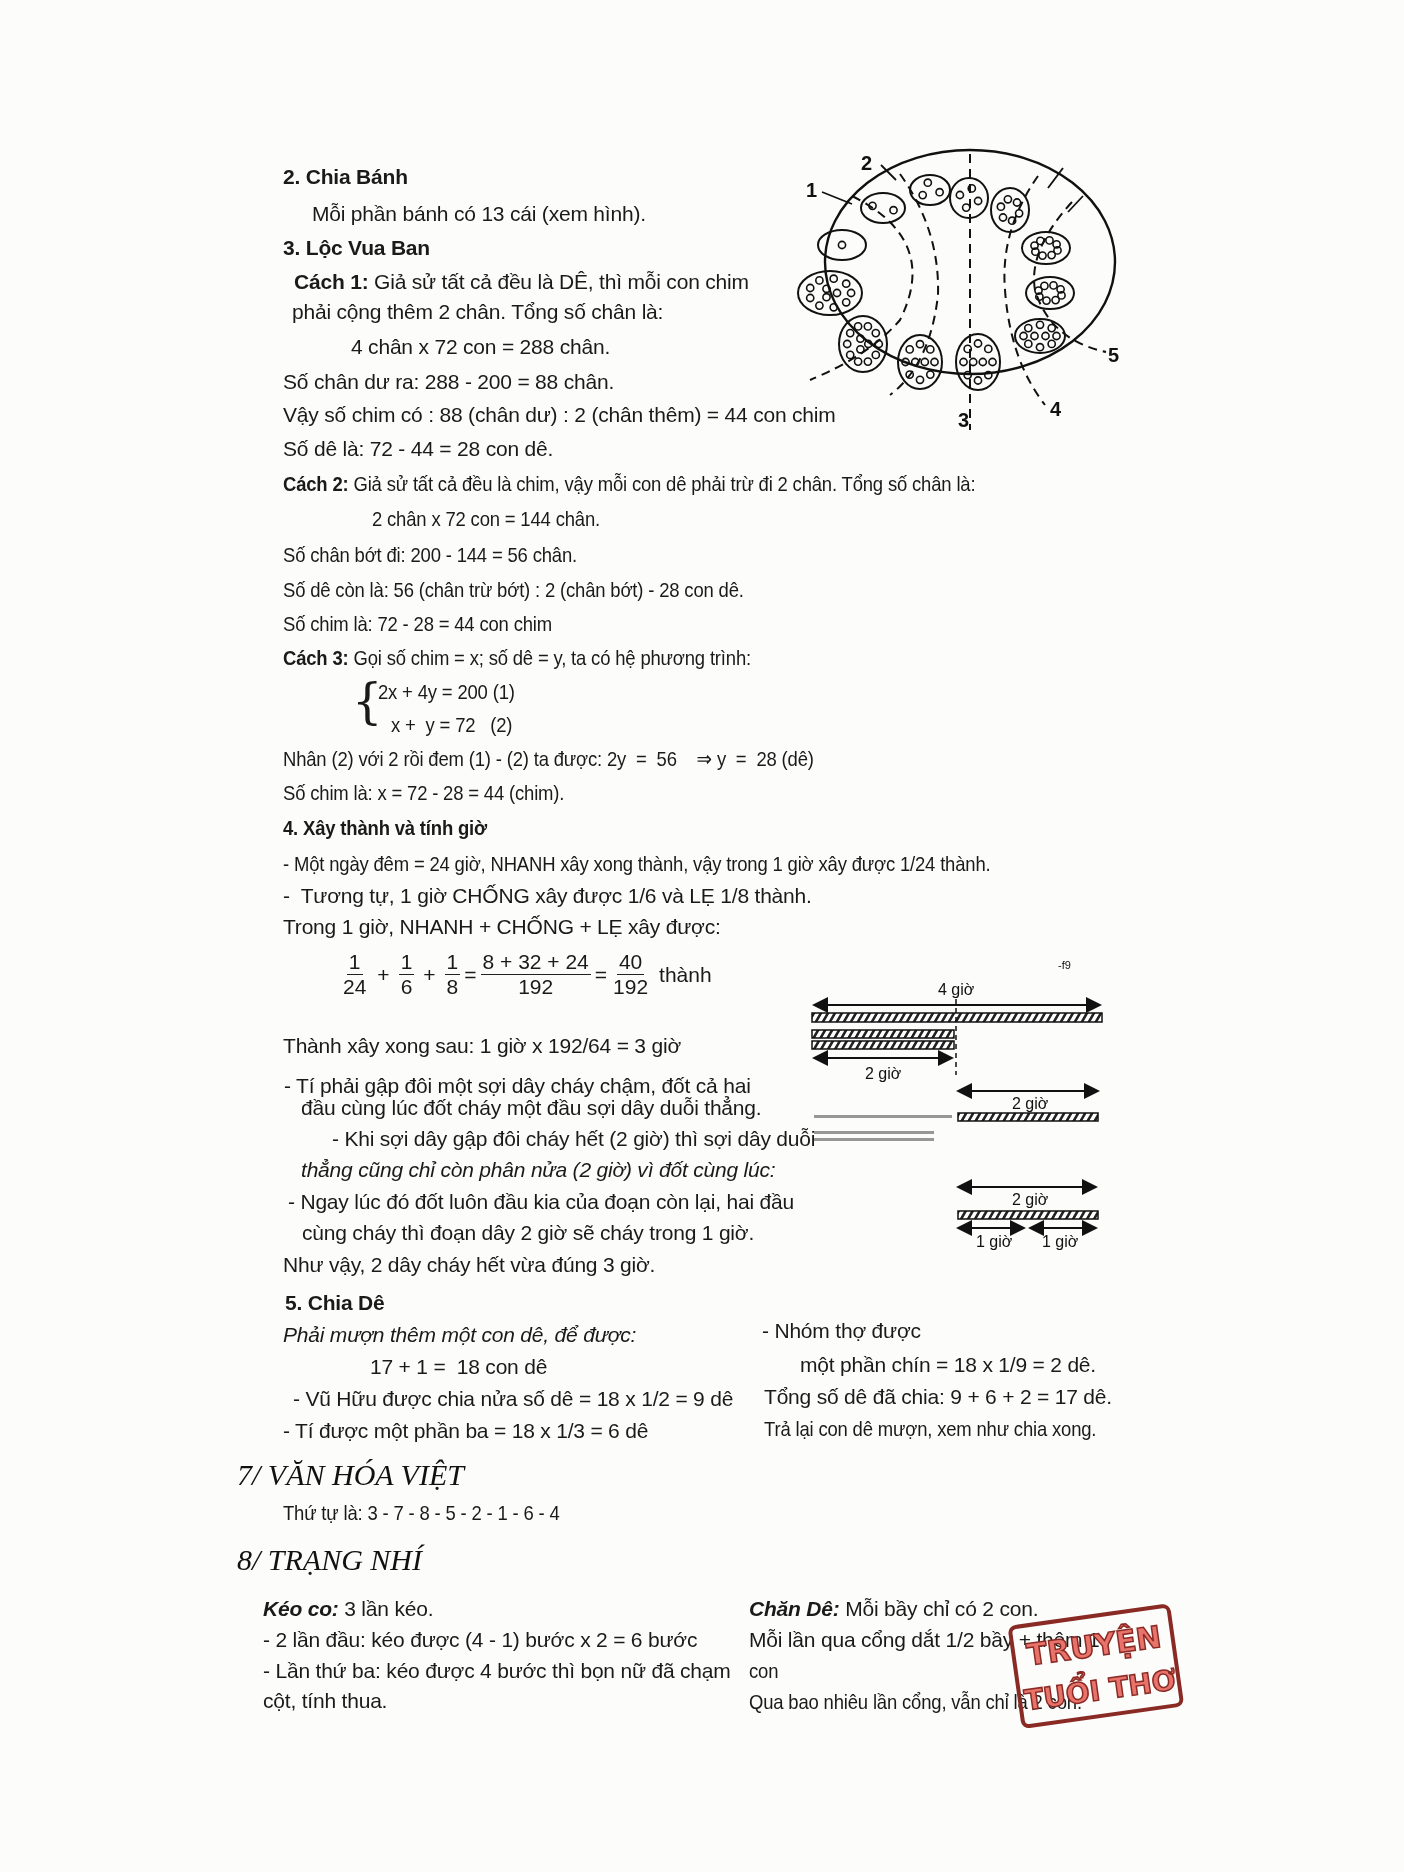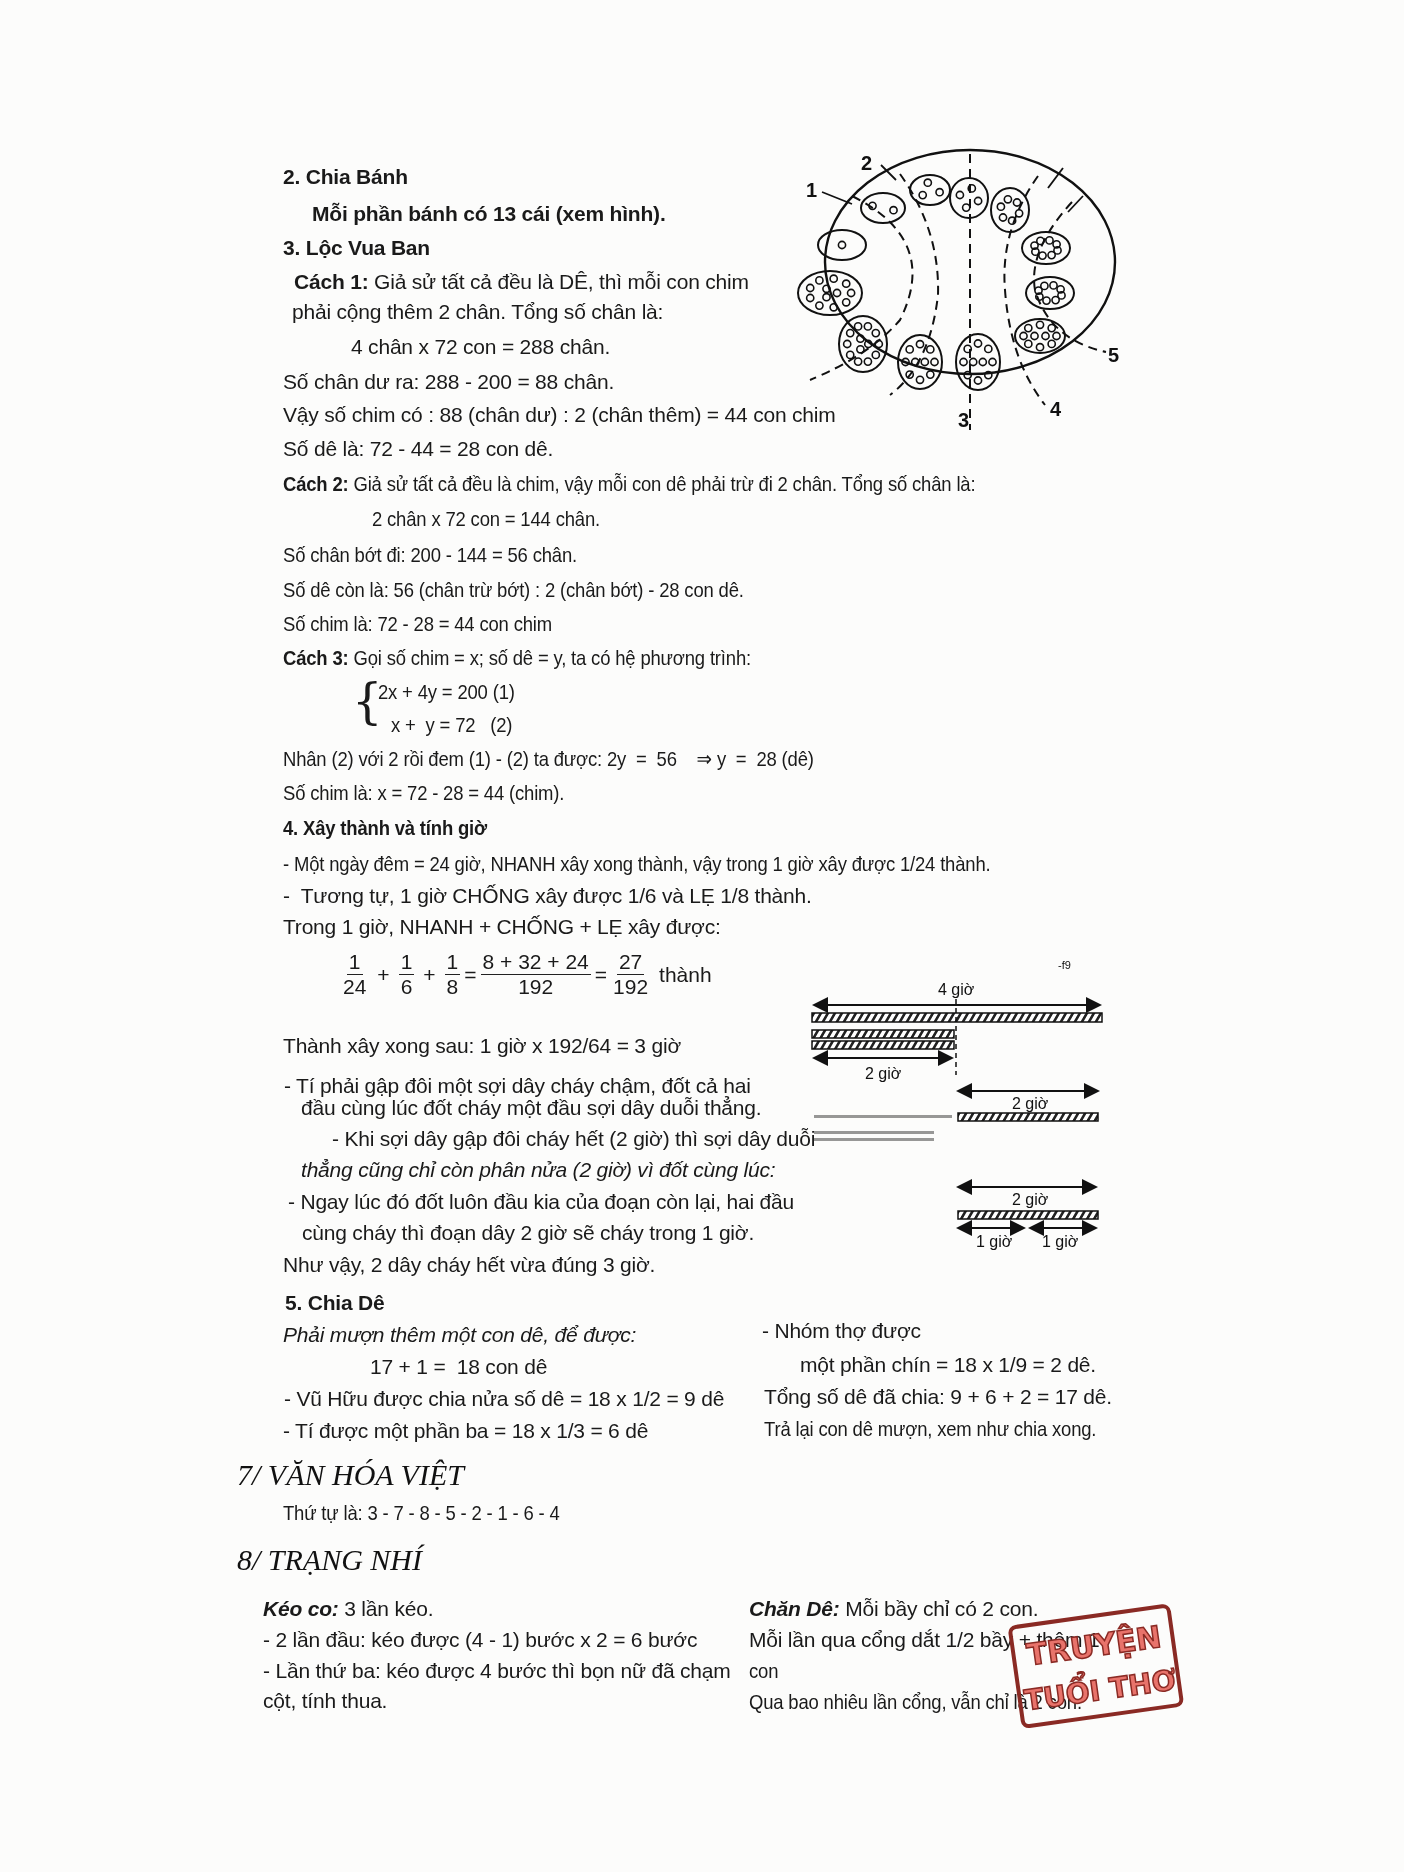--- a/index.html
+++ b/index.html
@@ -23,21 +23,21 @@
   svg { position:absolute; overflow:visible; }
   .lbl { font-family:"Liberation Sans", sans-serif; font-weight:bold; font-size:20px; fill:#111; }
   .rl { font-family:"Liberation Sans", sans-serif; font-size:16px; fill:#111; }
   .brace { position:absolute; font-size:48px; line-height:48px; font-family:"DejaVu Serif", serif; }
   .wm { position:absolute; left:1012px; top:1612px; width:170px; height:110px; transform:rotate(-8deg); }
 </style>
 </head>
 <body>
 
 <div class="t h" style="left:283px;top:164px;">2. Chia Bánh</div>
-<div class="t" style="left:312px;top:201px;font-weight:bold;">Mỗi phần bánh có 13 cái (xem hình).</div>
+<div class="t" style="left:312px;top:201px;">Mỗi phần bánh có 13 cái (xem hình).</div>
 
 <div class="t h" style="left:283px;top:235px;">3. Lộc Vua Ban</div>
 <div class="t" style="left:294px;top:269px;"><span class="b">Cách 1:</span><span> Giả sử tất cả đều là DÊ, thì mỗi con chim</span></div>
 <div class="t" style="left:292px;top:299px;">phải cộng thêm 2 chân. Tổng số chân là:</div>
 <div class="t" style="left:351px;top:334px;">4 chân x 72 con = 288 chân.</div>
 <div class="t" style="left:283px;top:369px;">Số chân dư ra: 288 - 200 = 88 chân.</div>
 <div class="t" style="left:283px;top:402px;">Vậy số chim có : 88 (chân dư) : 2 (chân thêm) = 44 con chim</div>
 <div class="t" style="left:283px;top:436px;">Số dê là: 72 - 44 = 28 con dê.</div>
 
 <div class="t cond" style="left:283px;top:471px;"><span class="b">Cách 2:</span><span> Giả sử tất cả đều là chim, vậy mỗi con dê phải trừ đi 2 chân. Tổng số chân là:</span></div>
@@ -72,39 +72,39 @@
       <span class="n">1</span>
       <span class="d">8</span>
     </span>
   <span class="op" style="margin:0 1px;">=</span>
   <span class="fr">
       <span class="n">8 + 32 + 24</span>
       <span class="d">192</span>
     </span>
   <span class="op" style="margin:0 1px;">=</span>
   <span class="fr">
-      <span class="n">27</span>
+      <span class="n">40</span>
       <span class="d">192</span>
     </span>
   <span style="margin-left:6px;">thành</span>
 </div>
 
 <div class="t" style="left:283px;top:1033px;">Thành xây xong sau: 1 giờ x 192/64 = 3 giờ</div>
 <div class="t" style="left:284px;top:1073px;">- Tí phải gập đôi một sợi dây cháy chậm, đốt cả hai</div>
 <div class="t" style="left:301px;top:1095px;">đầu cùng lúc đốt cháy một đầu sợi dây duỗi thẳng.</div>
 <div class="t" style="left:296px;top:1126px;margin-left:36px;">- Khi sợi dây gập đôi cháy hết (2 giờ) thì sợi dây duỗi</div>
 <div class="t" style="left:301px;top:1157px;font-style:italic;">thẳng cũng chỉ còn phân nửa (2 giờ) vì đốt cùng lúc:</div>
 <div class="t" style="left:288px;top:1189px;">- Ngay lúc đó đốt luôn đầu kia của đoạn còn lại, hai đầu</div>
 <div class="t" style="left:302px;top:1220px;">cùng cháy thì đoạn dây 2 giờ sẽ cháy trong 1 giờ.</div>
 <div class="t" style="left:283px;top:1252px;text-align:right;">Như vậy, 2 dây cháy hết vừa đúng 3 giờ.</div>
 
 <div class="t h" style="left:285px;top:1290px;">5. Chia Dê</div>
 <div class="t" style="left:283px;top:1322px;font-style:italic;">Phải mượn thêm một con dê, để được:</div>
 <div class="t" style="left:370px;top:1354px;white-space:pre;text-align:center;">17 + 1 =  18 con dê</div>
-<div class="t" style="left:284px;top:1386px;">- Vũ Hữu được chia nửa số dê = 18 x 1/2 = 9 dê</div>
+<div class="t" style="left:293px;top:1386px;">- Vũ Hữu được chia nửa số dê = 18 x 1/2 = 9 dê</div>
 <div class="t" style="left:283px;top:1418px;">- Tí được một phần ba = 18 x 1/3 = 6 dê</div>
 <div class="t" style="left:762px;top:1318px;">- Nhóm thợ được</div>
 <div class="t" style="left:800px;top:1352px;">một phần chín = 18 x 1/9 = 2 dê.</div>
 <div class="t" style="left:764px;top:1384px;">Tổng số dê đã chia: 9 + 6 + 2 = 17 dê.</div>
 <div class="t cond" style="left:764px;top:1416px;">Trả lại con dê mượn, xem như chia xong.</div>
 
 <div class="sec" style="left:237px;top:1458px;">7/ VĂN HÓA VIỆT</div>
 <div class="t cond" style="left:283px;top:1500px;">Thứ tự là: 3 - 7 - 8 - 5 - 2 - 1 - 6 - 4</div>
 
 <div class="sec" style="left:237px;top:1543px;">8/ TRẠNG NHÍ</div>

